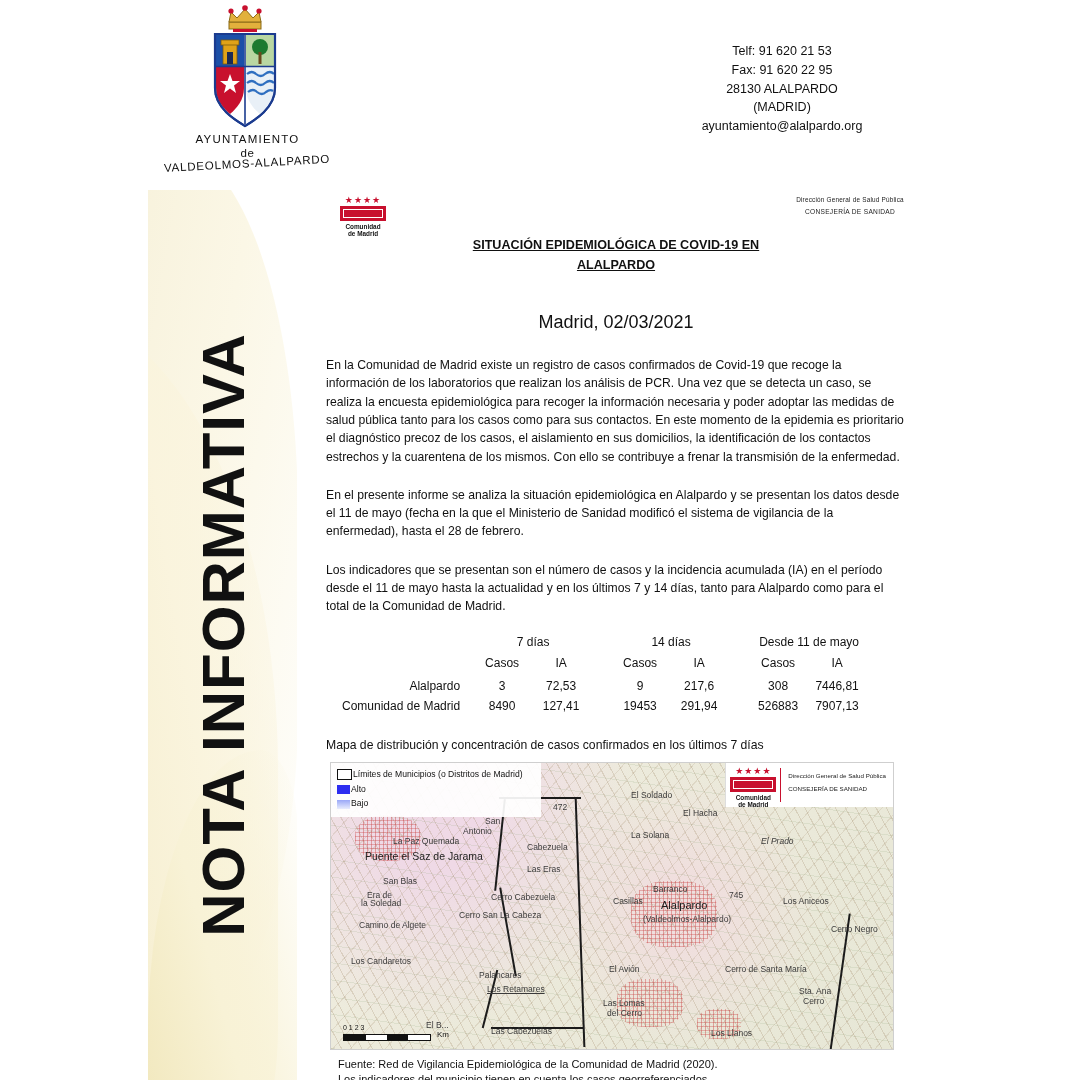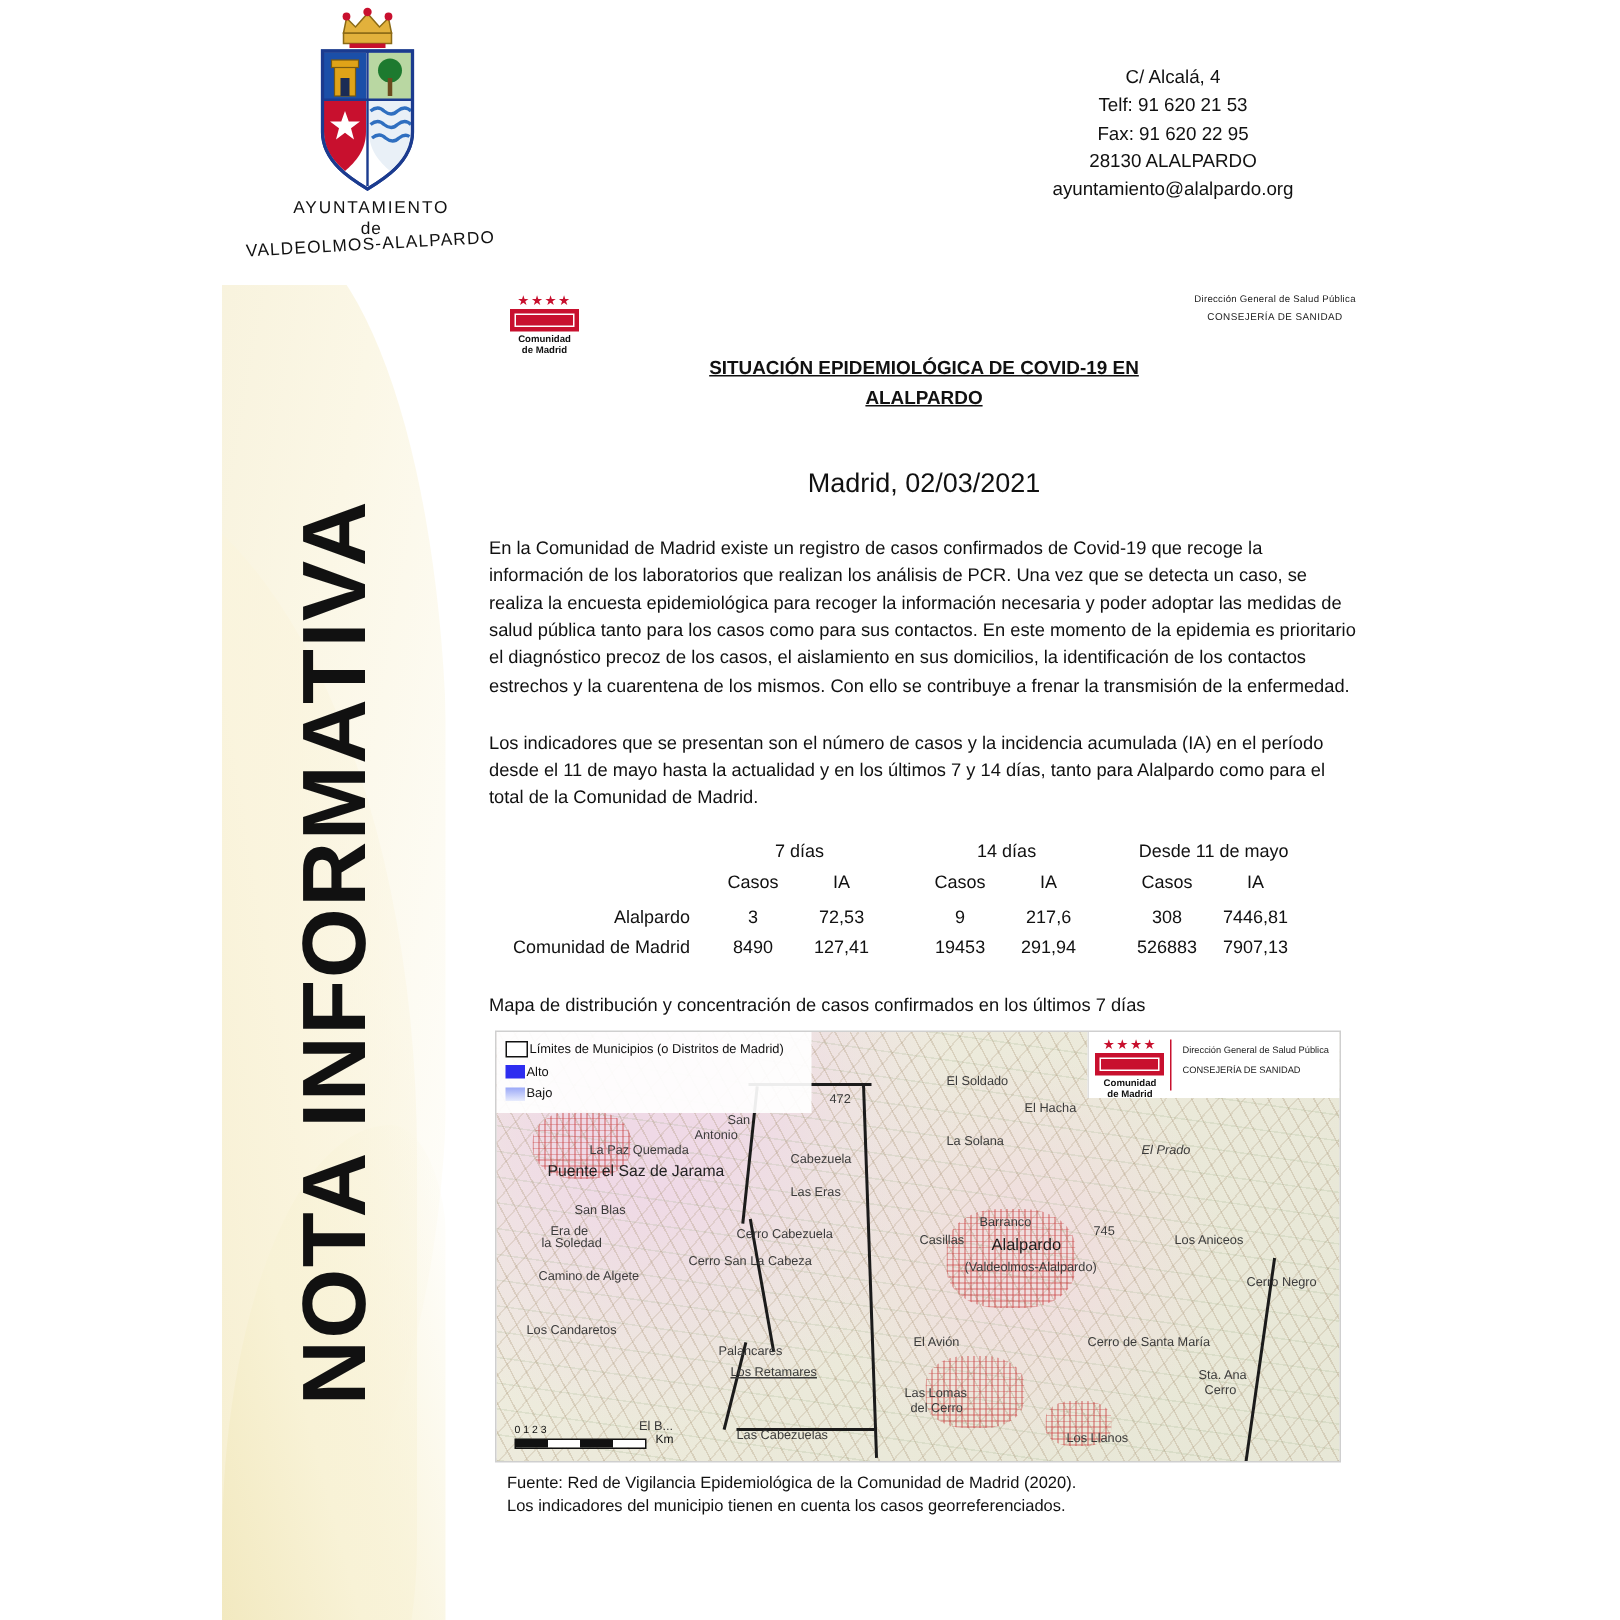--- a/index.html
+++ b/index.html
@@ -447,24 +447,24 @@
     </svg>
   </div>
 
   <div class="ayto-text">
     <div class="l1">AYUNTAMIENTO</div>
     <div class="l2">de</div>
     <div><span class="l3">VALDEOLMOS-ALALPARDO</span></div>
   </div>
 
   <div class="contact">
-    <div>C/ Alcalá, 4</div>
     <div>Telf: 91 620 21 53</div>
     <div>Fax: 91 620 22 95</div>
     <div>28130 ALALPARDO</div>
+    <div>(MADRID)</div>
     <div>ayuntamiento@alalpardo.org</div>
   </div>
 
   <div class="cm-logo-top">
     <div class="cm-stars">★★★★</div>
     <div class="cm-flag"></div>
     <div class="cm-name">
       <div>Comunidad</div>
       <div>de Madrid</div>
     </div>
@@ -478,20 +478,21 @@
   <div class="doc">
 
     <div class="doc-title">
       <div>SITUACIÓN EPIDEMIOLÓGICA DE COVID-19 EN</div>
       <div>ALALPARDO</div>
     </div>
 
     <div class="date-line">Madrid, 02/03/2021</div>
 
     <div class="para">En la Comunidad de Madrid existe un registro de casos confirmados de Covid-19 que recoge la información de los laboratorios que realizan los análisis de PCR. Una vez que se detecta un caso, se realiza la encuesta epidemiológica para recoger la información necesaria y poder adoptar las medidas de salud pública tanto para los casos como para sus contactos. En este momento de la epidemia es prioritario el diagnóstico precoz de los casos, el aislamiento en sus domicilios, la identificación de los contactos estrechos y la cuarentena de los mismos. Con ello se contribuye a frenar la transmisión de la enfermedad.</div>
+    <div class="para">En el presente informe se analiza la situación epidemiológica en Alalpardo y se presentan los datos desde el 11 de mayo (fecha en la que el Ministerio de Sanidad modificó el sistema de vigilancia de la enfermedad), hasta el 28 de febrero.</div>
     <div class="para">Los indicadores que se presentan son el número de casos y la incidencia acumulada (IA) en el período desde el 11 de mayo hasta la actualidad y en los últimos 7 y 14 días, tanto para Alalpardo como para el total de la Comunidad de Madrid.</div>
 
     <table class="ind">
       <thead>
         <tr>
           <th></th>
           <th class="grp" colspan="2">7 días</th>
           <th class="c-gap"></th>
           <th class="grp" colspan="2">14 días</th>
           <th class="c-gap"></th>

